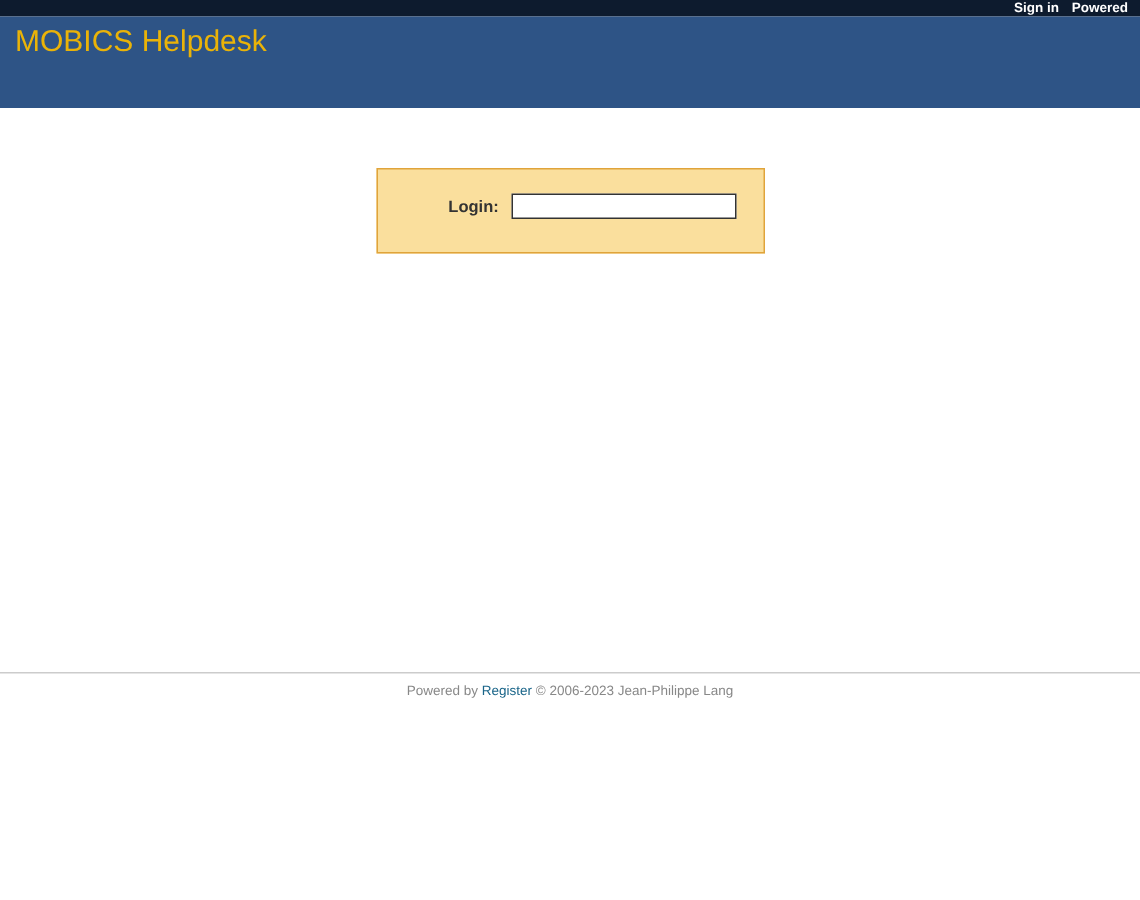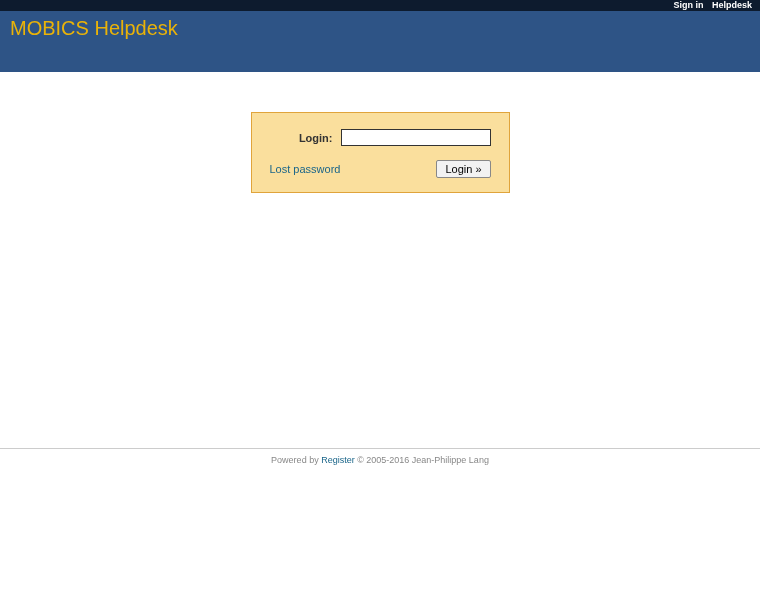--- a/index.html
+++ b/index.html
@@ -107,35 +107,31 @@
     .footer a {
       color: #1a6589;
       text-decoration: none;
     }
   </style>
 </head>
 <body>
 
 <div class="top-menu">
   <a href="#">Sign in</a>
-  <a href="#">Helpdesk</a>
+  <a href="#">Powered</a>
 </div>
 
 <div class="header">
   <h1>MOBICS Helpdesk</h1>
 </div>
 
 <div class="content">
   <form class="login-box">
     <div class="login-row">
       <label>Login:</label>
       <input type="text" style="">
     </div>
-    <div class="login-actions">
-      <a href="#" class="lost-password">Lost password</a>
-      <button type="submit" class="login-button">Login »</button>
-    </div>
   </form>
 </div>
 
 <div class="footer">
-  <span>Powered by </span><a href="#">Register</a><span> © 2005-2016 Jean-Philippe Lang</span>
+  <span>Powered by </span><a href="#">Register</a><span> © 2006-2023 Jean-Philippe Lang</span>
 </div>
 
 </body></html>

